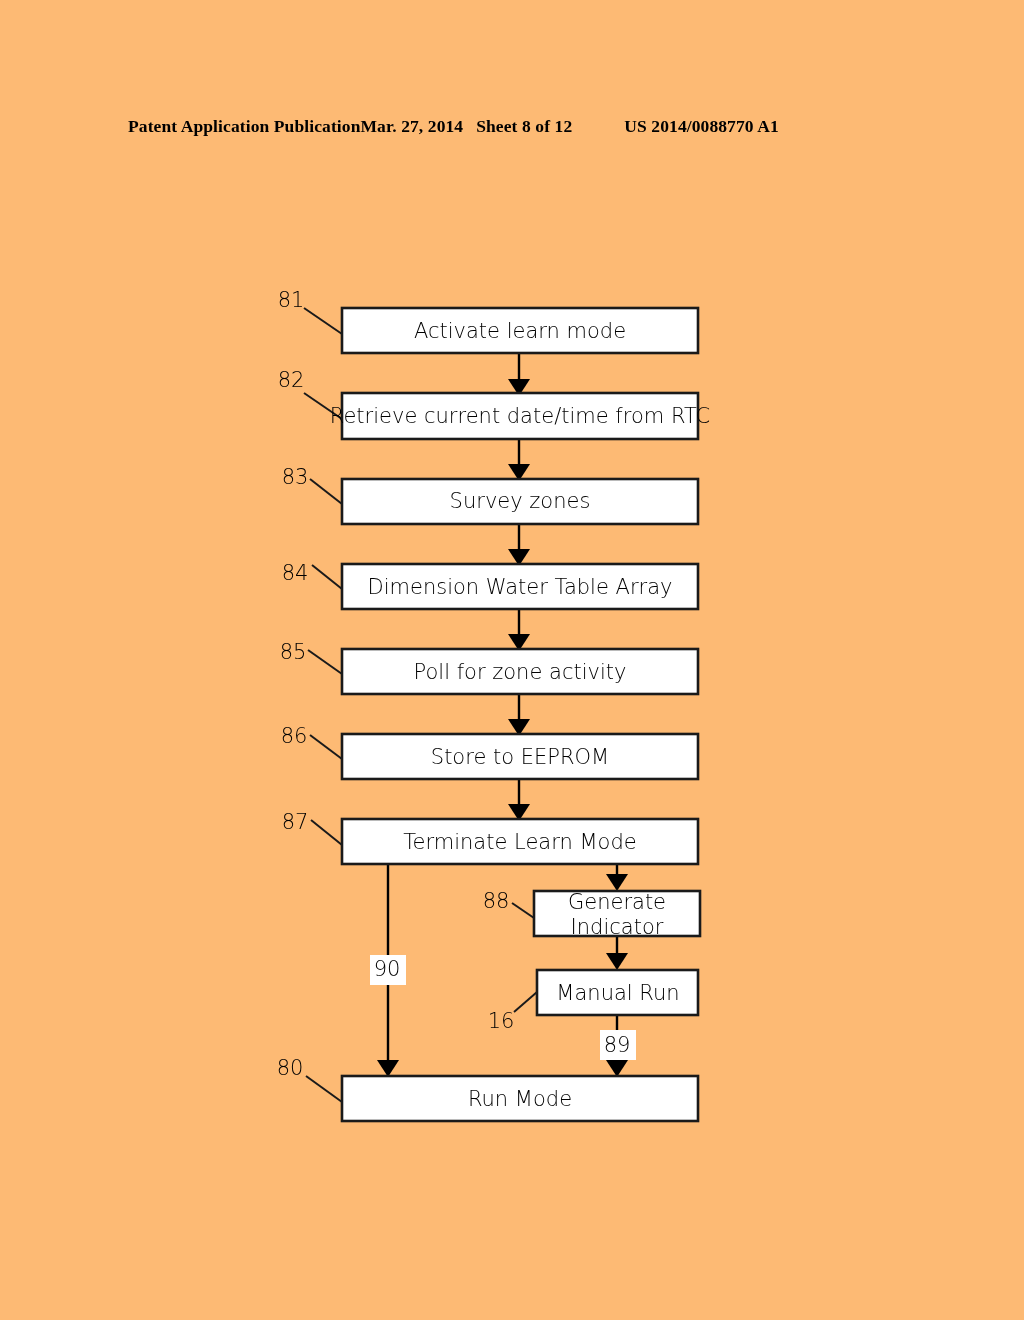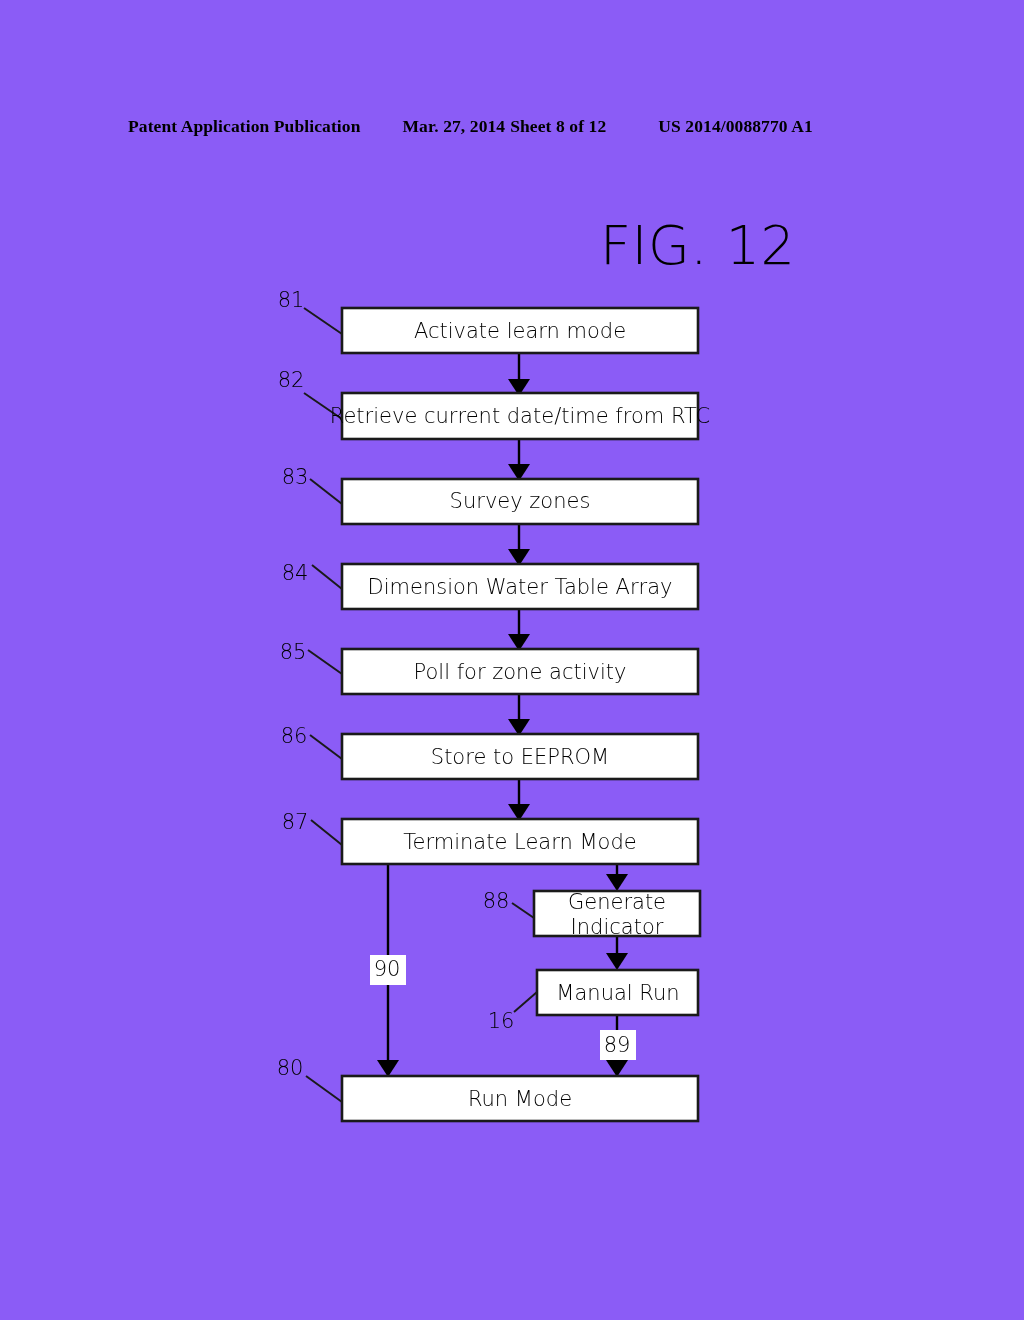--- a/index.html
+++ b/index.html
@@ -11,43 +11,42 @@
     width: 1024px;
     height: 1320px;
     position: relative;
     font-family: "Liberation Sans", sans-serif;
     color: #000000;
     overflow: hidden;
   }
   .page {
     position: absolute;
     inset: 0;
-    background: #8b5cf6;
+    background: #fdba74;
   }
   
   .pub-header {
     position: absolute;
     top: 85px;
     left: 128px;
     width: 770px;
     height: 26px;
     font-family: "Liberation Serif", serif;
     font-weight: bold;
     font-size: 17.5px;
     letter-spacing: 0.1px;
     white-space: nowrap;
     display: flex;
     align-items: baseline;
   }
   .hdr-pub { }
   .hdr-date {
-    margin-left: 42px;
   }
   .hdr-sheet {
-    margin-left: 5px;
+    margin-left: 13px;
   }
   .hdr-num {
     margin-left: 52px;
     margin-top: 31px;
   }
   
   .fig-title {
     position: absolute;
     left: 600px;
     top: 214px;
@@ -111,21 +110,20 @@
 
 <div class="page">
 
   <div class="pub-header">
     <span class="hdr-pub">Patent Application Publication</span>
     <span class="hdr-date">Mar. 27, 2014</span>
     <span class="hdr-sheet">Sheet 8 of 12</span>
     <span class="hdr-num">US 2014/0088770 A1</span>
   </div>
 
-  <div class="fig-title">FIG. 12</div>
 
   <div class="chart-wrap">
     <svg class="flow" viewBox="0 0 1024 1320" xmlns="http://www.w3.org/2000/svg">
 
       <g>
 
         <line class="flowline" x1="519" y1="353" x2="519" y2="383"></line>
         <polygon class="arrowhead" points="508,379 530,379 519,396"></polygon>
 
         <line class="flowline" x1="519" y1="439" x2="519" y2="468"></line>

